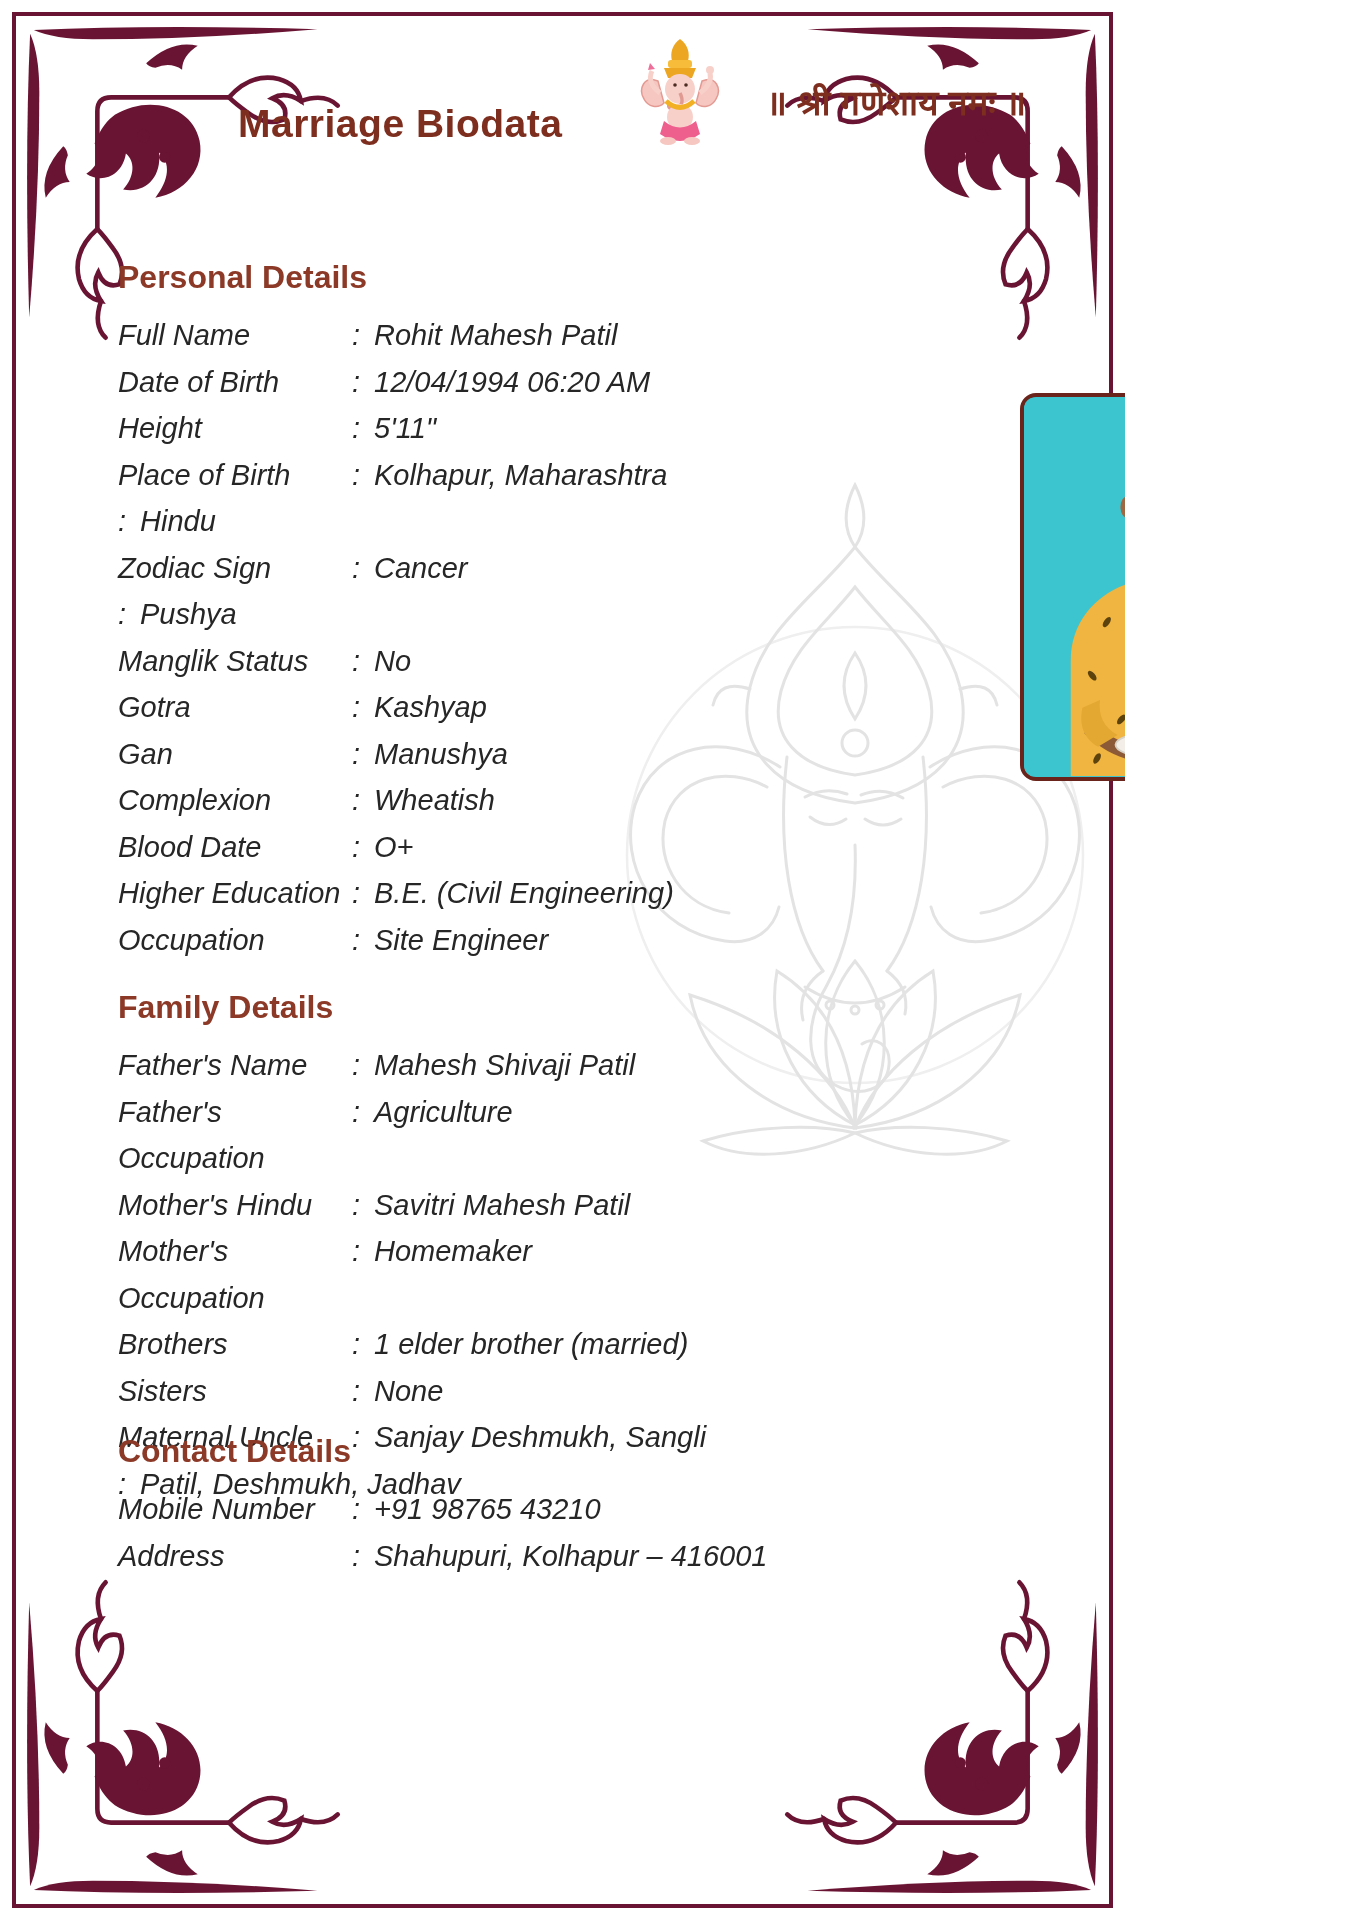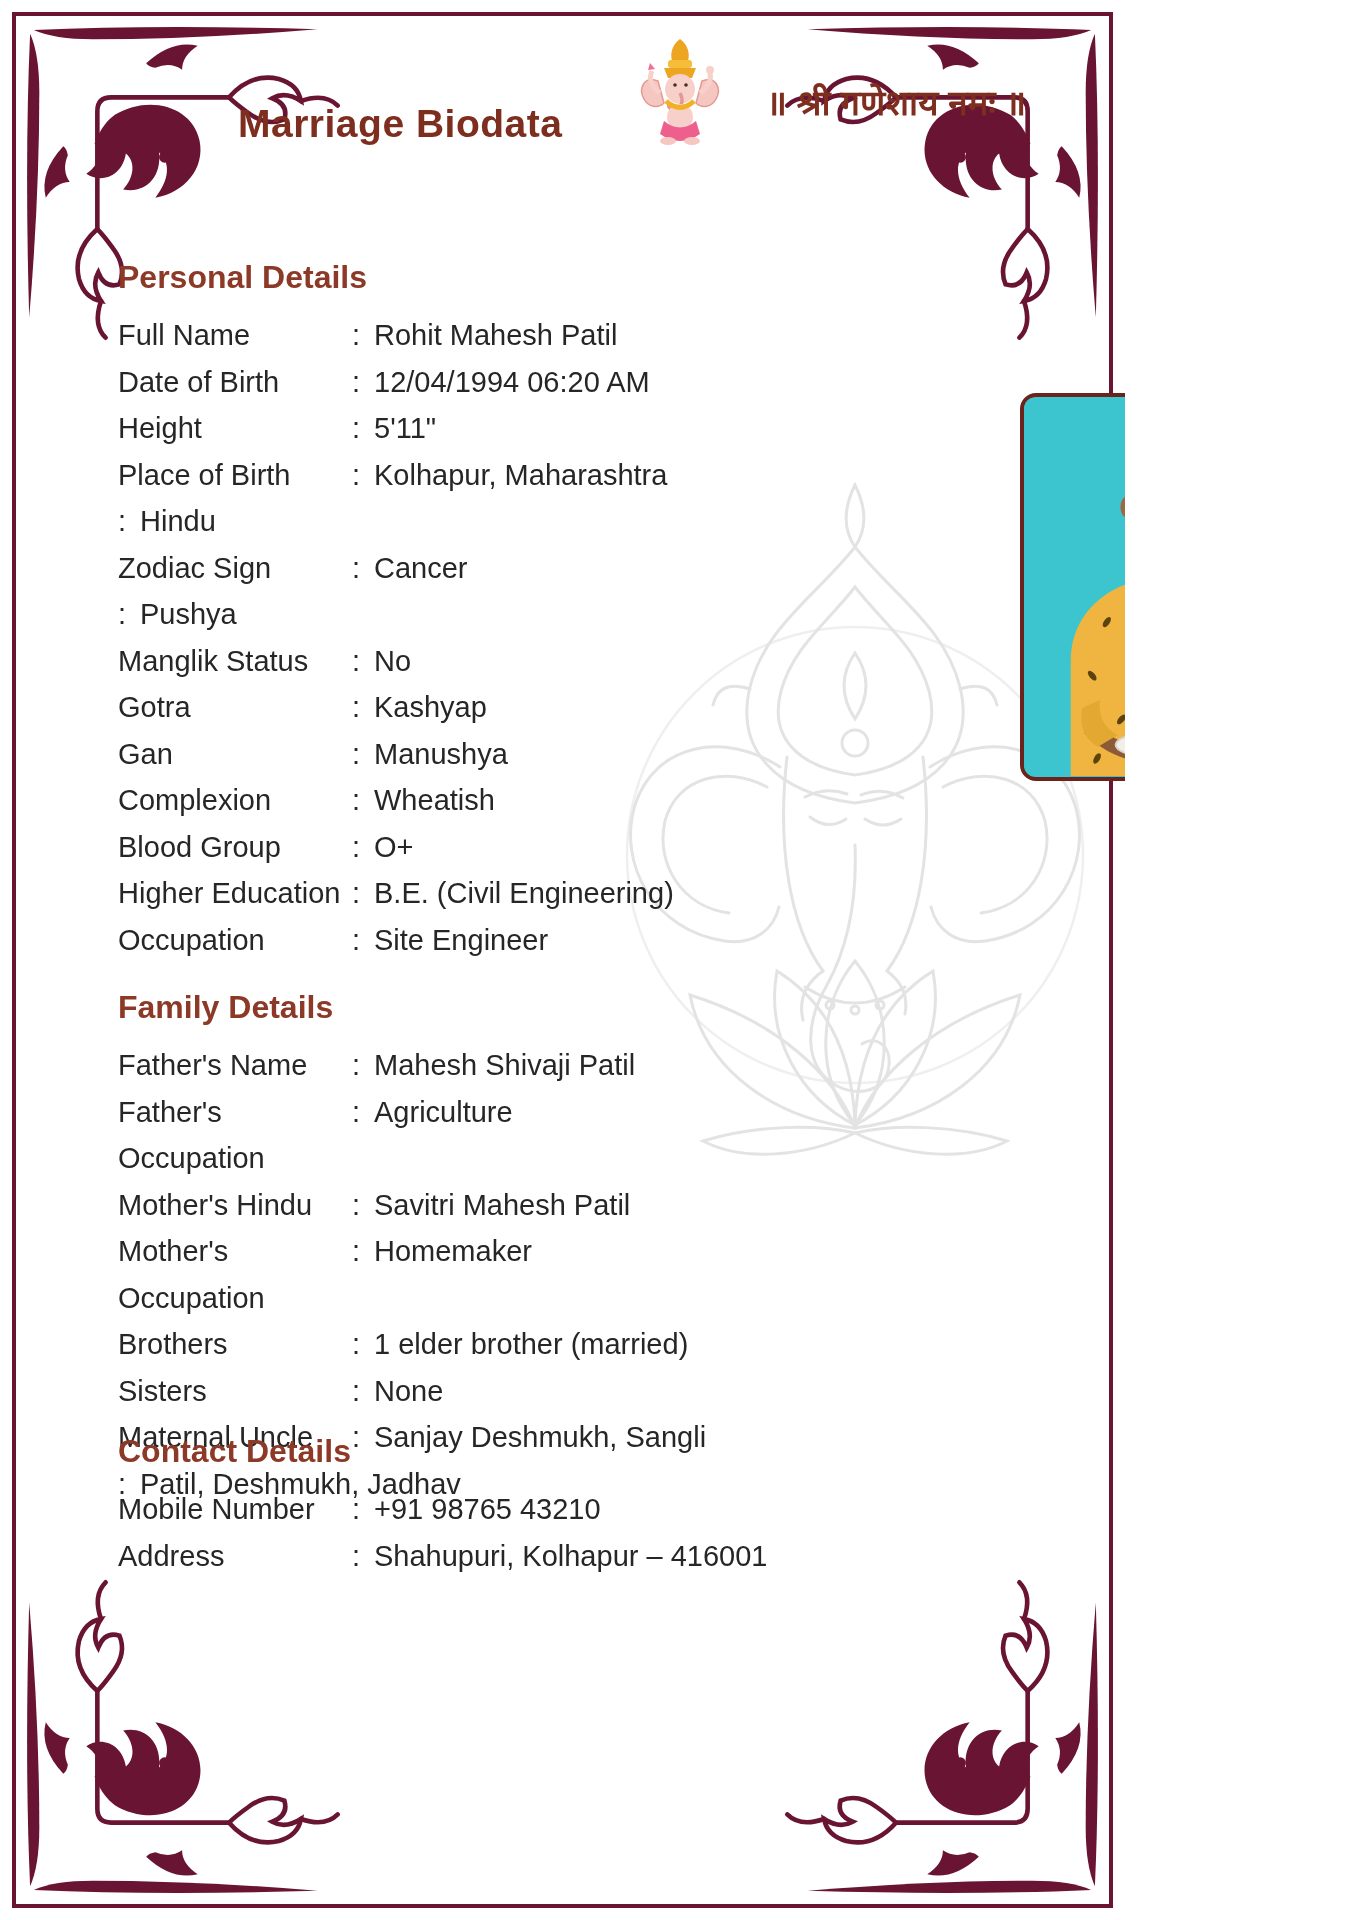--- a/index.html
+++ b/index.html
@@ -26,21 +26,21 @@
   .photo{position:absolute;left:1020px;top:393px;width:310px;height:388px;
          border:4px solid #6b241b;border-radius:16px;overflow:hidden;z-index:4;
          box-sizing:border-box;background:#3cc5ce;}
   .photo svg{width:100%;height:100%;display:block;}
 
   .sec{position:absolute;left:118px;width:890px;z-index:3;}
   .sec-personal{top:254px;}
   .sec-family{top:984px;}
   .sec-contact{top:1428px;}
   .sec h2{margin:0 0 12px 0;font-size:32px;font-weight:bold;color:#8c3a27;line-height:46px;}
-  .row{display:flex;line-height:46.5px;font-size:29px;color:#262626;}
+  .row{display:flex;line-height:46.5px;font-size:29px;color:#262626;font-style:italic;}
   .lbl{width:234px;flex:none;}
   .col{width:22px;flex:none;}
   .val{flex:none;white-space:nowrap;}
 </style>
 </head>
 <body>
 
 <div class="page">
 
   <svg width="0" height="0" style="position:absolute" aria-hidden="true">
@@ -247,21 +247,21 @@
           <span class="lbl">Gan</span>
           <span class="col">:</span>
           <span class="val">Manushya</span>
         </div>
         <div class="row">
           <span class="lbl">Complexion</span>
           <span class="col">:</span>
           <span class="val">Wheatish</span>
         </div>
         <div class="row">
-          <span class="lbl">Blood Group</span>
+          <span class="lbl">Blood Date</span>
           <span class="col">:</span>
           <span class="val">O+</span>
         </div>
         <div class="row">
           <span class="lbl">Higher Education</span>
           <span class="col">:</span>
           <span class="val">B.E. (Civil Engineering)</span>
         </div>
         <div class="row">
           <span class="lbl">Occupation</span>

